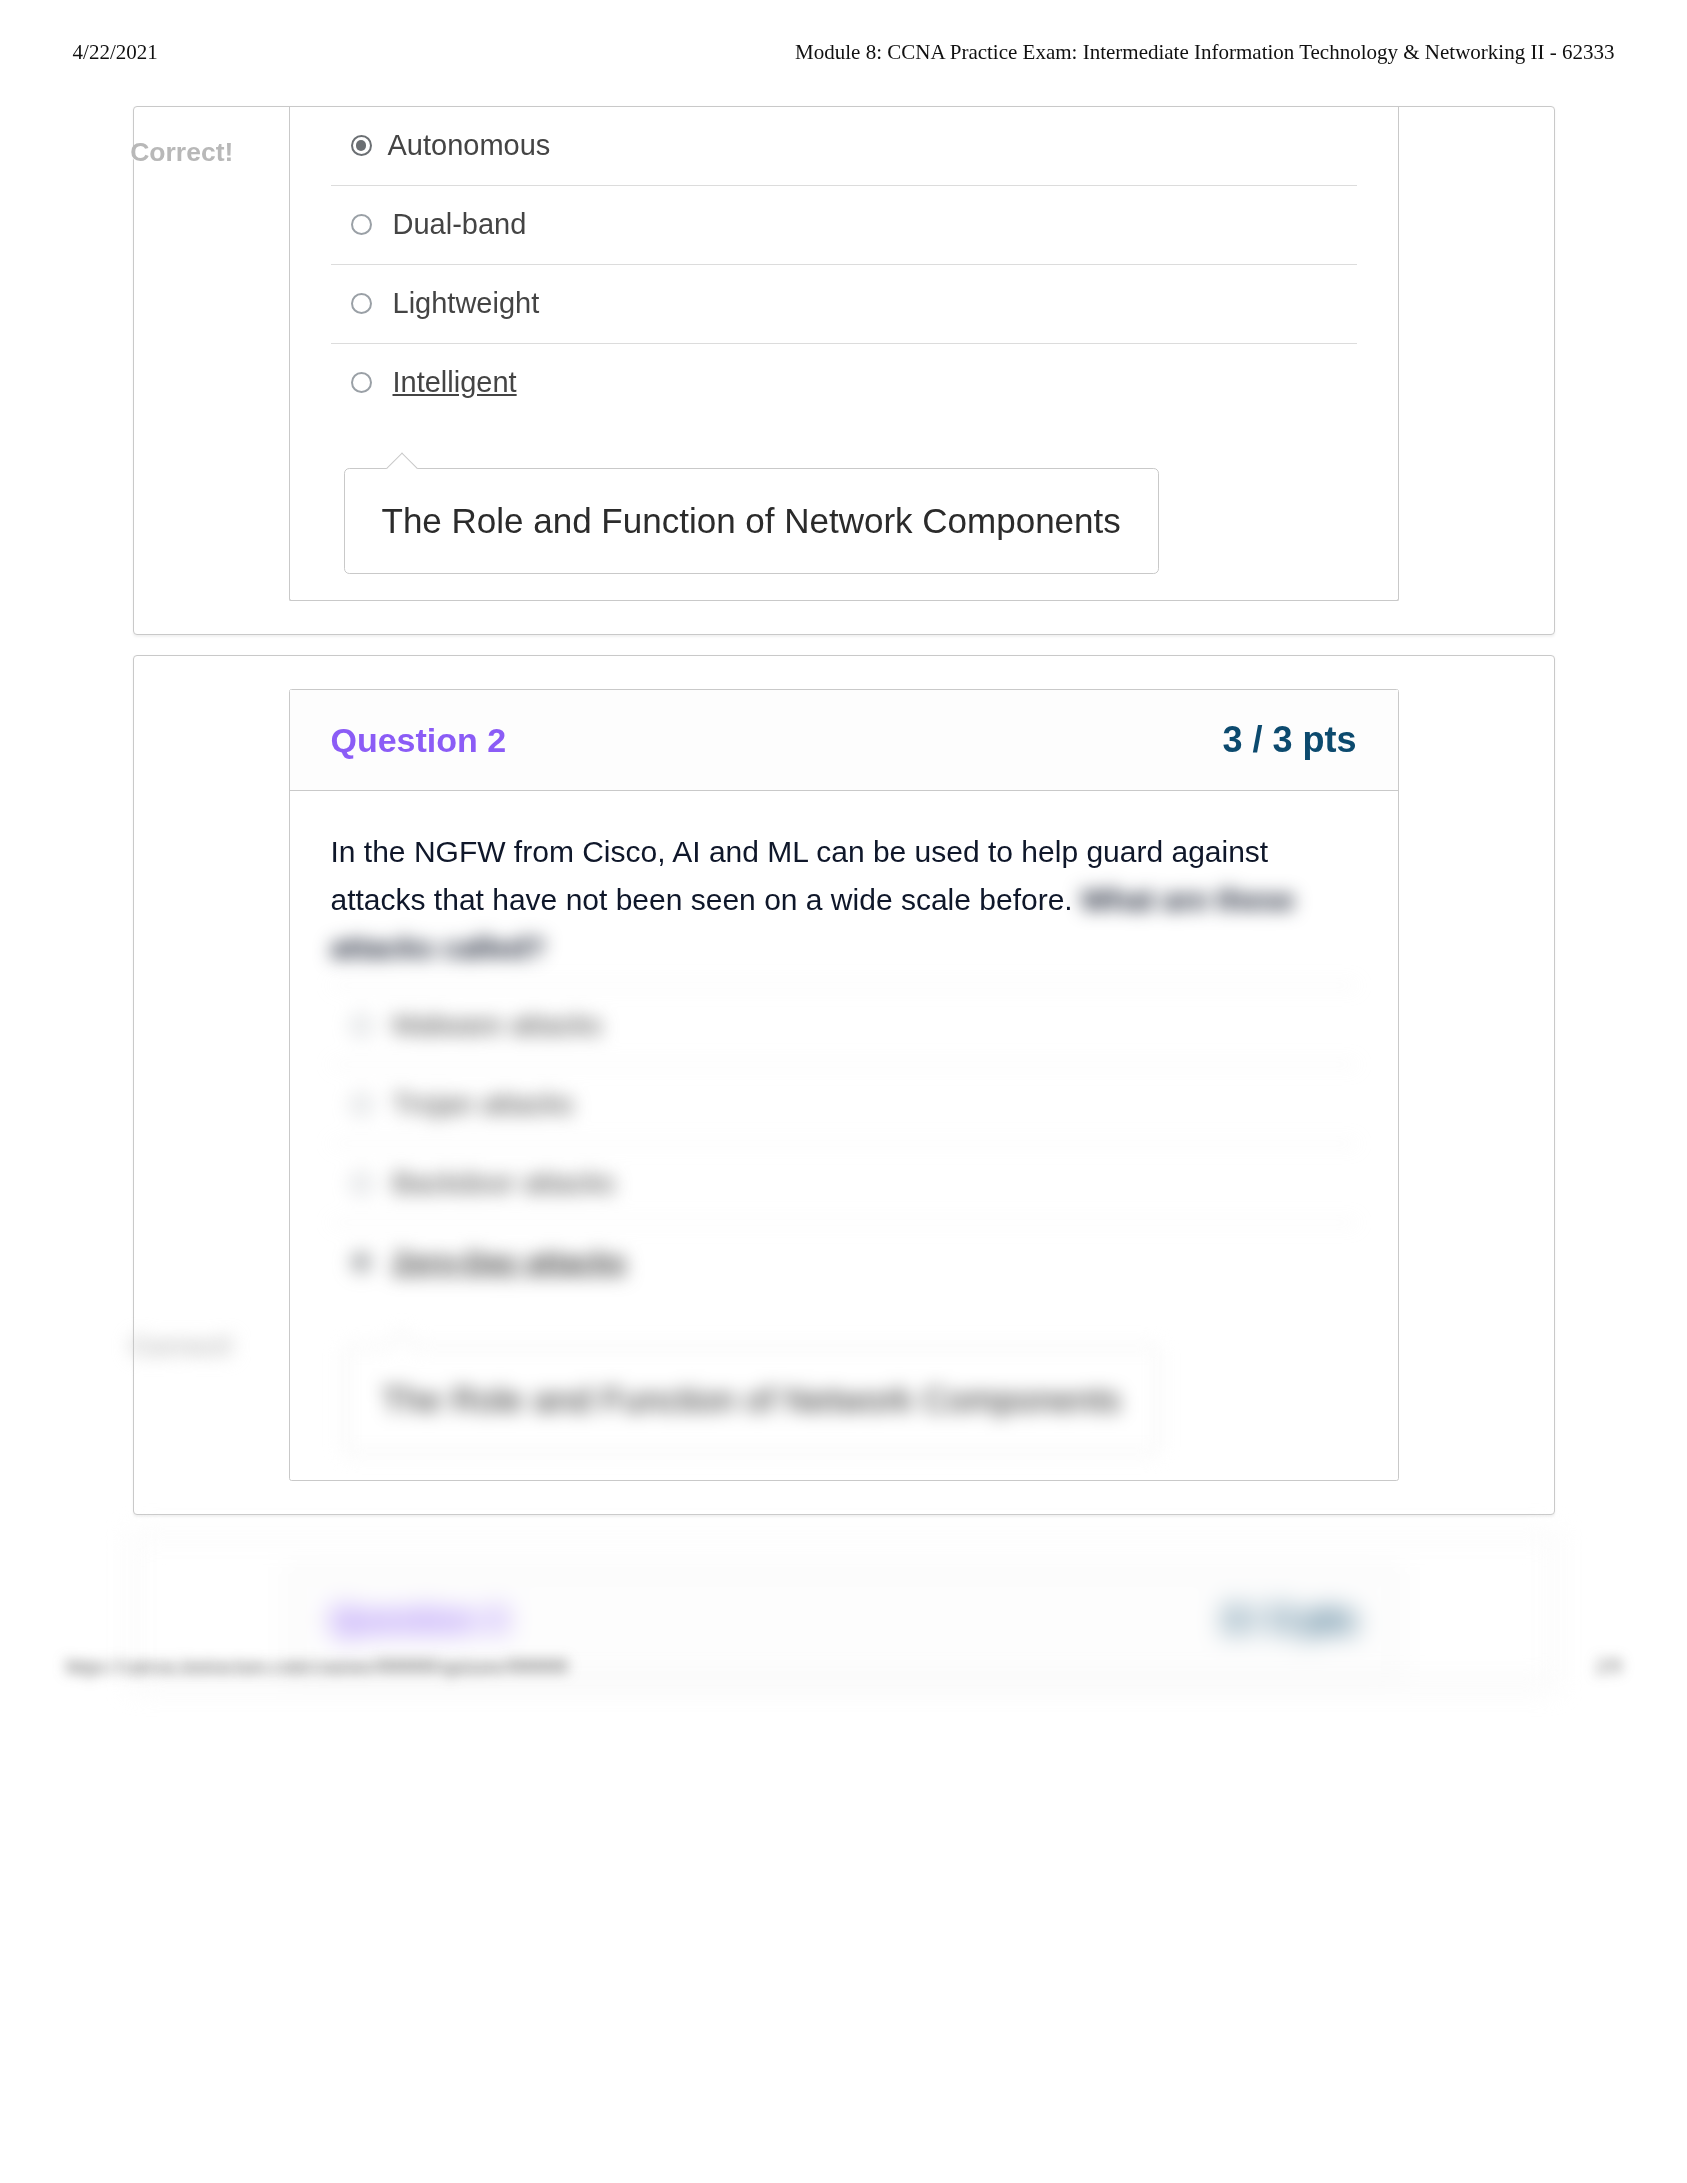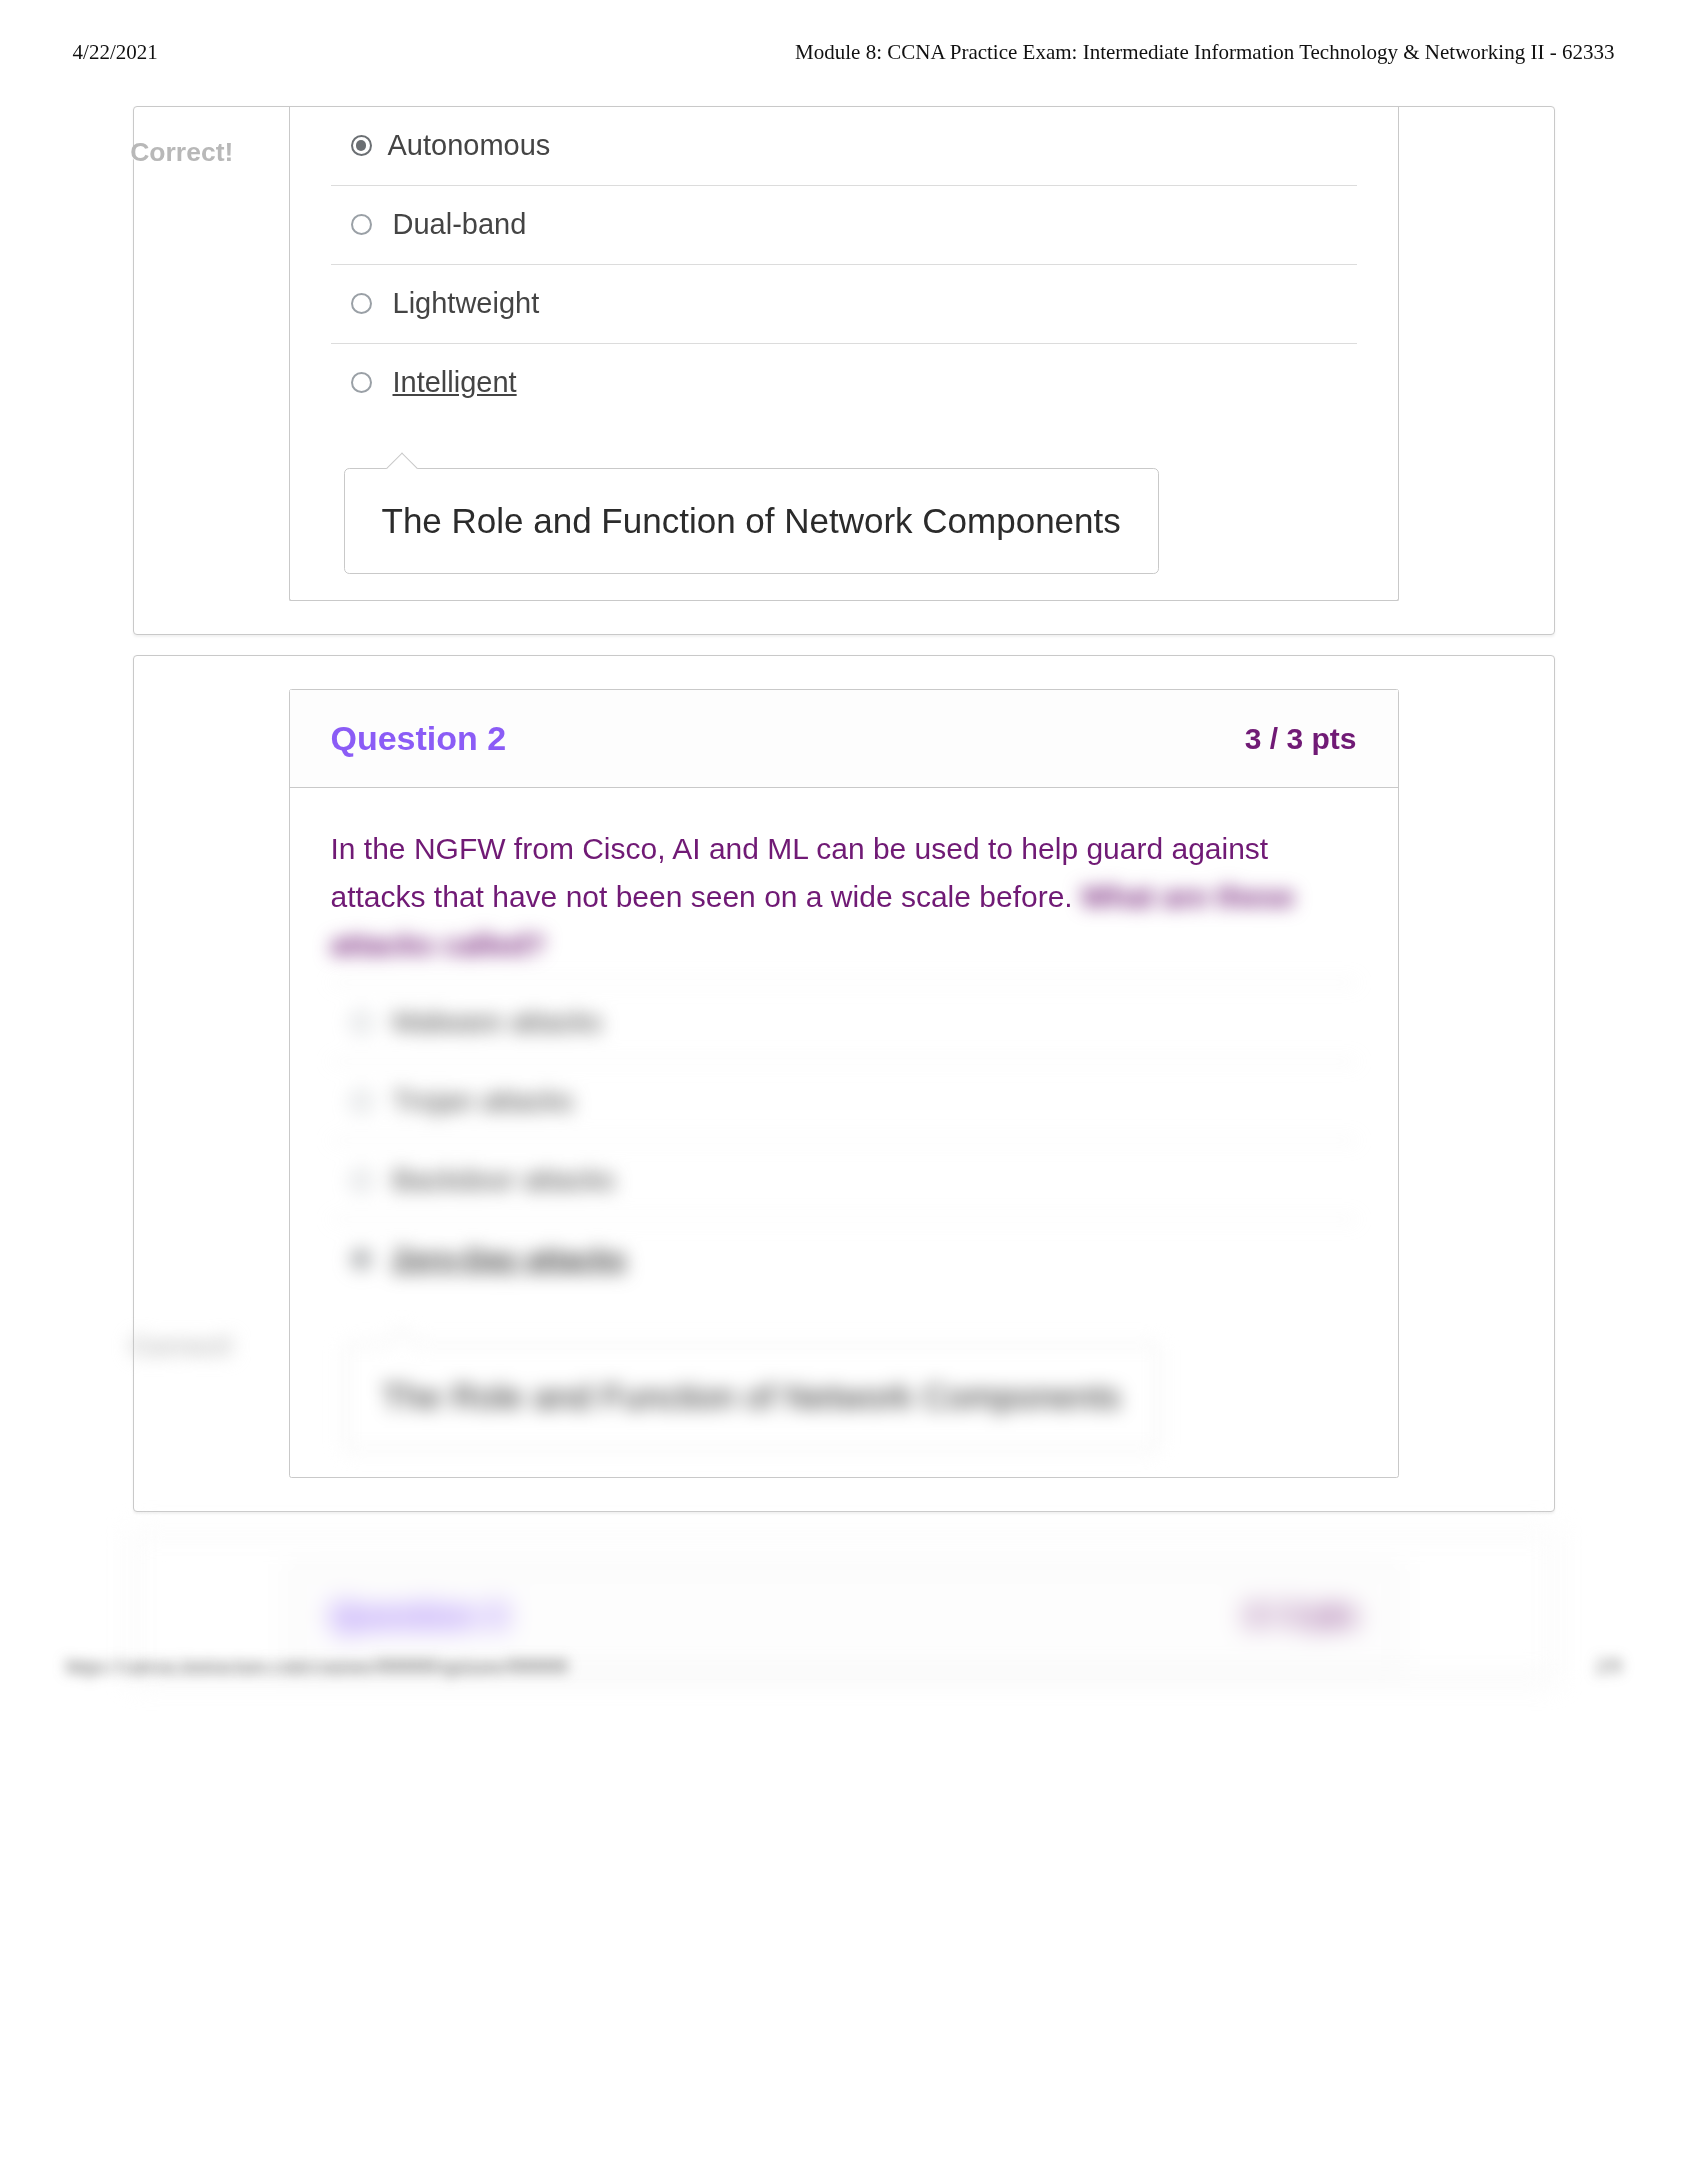--- a/index.html
+++ b/index.html
@@ -56,28 +56,28 @@
     padding: 29px 41px;
     border-bottom: 1.3px solid #c9c9c9;
     background: #fdfdfd;
   }
   .q-title {
     font-size: 34px;
     font-weight: 700;
     color: #8b5cf6;
   }
   .q-pts {
-    font-size: 30px;
+    font-size: 36px;
     font-weight: 700;
-    color: #701a75;
+    color: #0c4a6e;
   }
   .q-body {
     padding: 37px 41px 13.2px 41px;
     font-size: 30px;
-    color: #701a75;
+    color: #0f172a;
     line-height: 1.6;
   }
   .answers {
     padding: 0 41px;
   }
   .answer-row {
     display: flex;
     align-items: center;
     gap: 21px;
     padding: 22.5px 20px 22.5px 20px;

